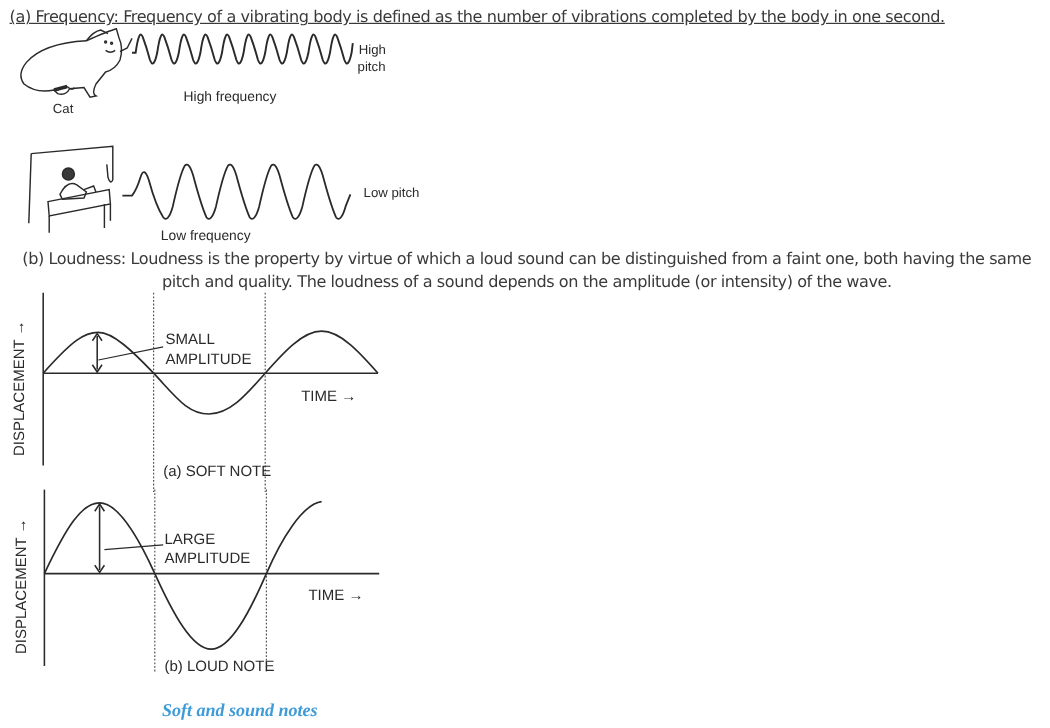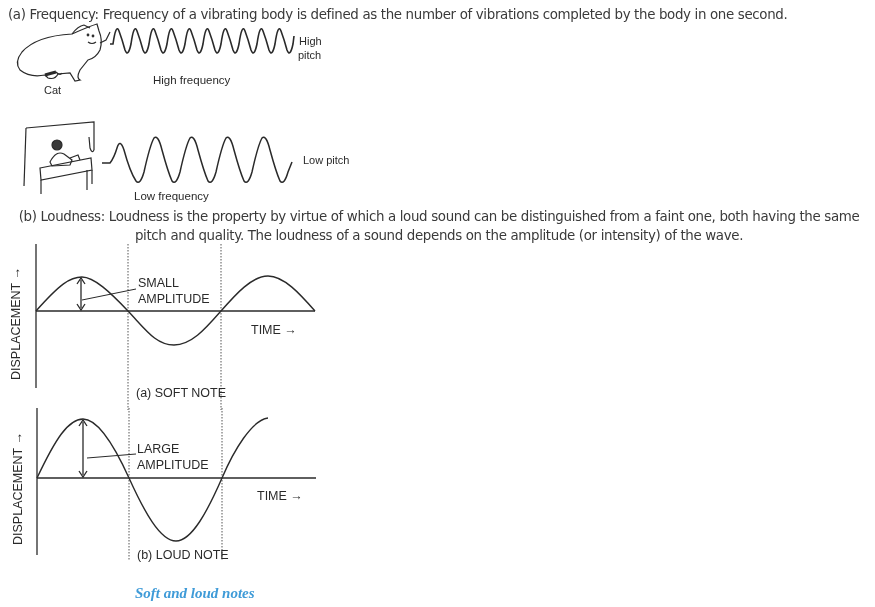--- a/index.html
+++ b/index.html
@@ -1,20 +1,20 @@
 <!DOCTYPE html>
 <html><head>
   <meta charset="utf-8">
   <style>
     html, body { margin: 0; padding: 0; background: #ffffff; }
     body { width: 875px; height: 607px; position: relative; overflow: hidden;
            font-family: "Liberation Sans", "DejaVu Sans", sans-serif; color: #333333; }
     .para { position: absolute; left: 8px; font-size: 13.4px; line-height: 19px; color: #3a3a3a;
             font-family: "DejaVu Sans", "Liberation Sans", sans-serif; letter-spacing: -0.35px; }
-    #para-a { top: 5px; width: 860px; }
+    #para-a { top: 5px; width: 860px; text-decoration: underline; }
     #para-b { top: 207px; width: 862px; text-align: center; }
     svg { position: absolute; left: 0; top: 0; }
     .lbl { font-family: "Liberation Sans", sans-serif; fill: #2a2a2a; }
     .caption { position: absolute; left: 135px; top: 585px; font-family: "Liberation Serif", serif;
                font-style: italic; font-weight: bold; font-size: 15px; color: #3f9bd8; }
   </style>
 </head>
 <body>
 
 <div id="para-a" class="para">(a) Frequency: Frequency of a vibrating body is defined as the number of vibrations completed by the body in one second.</div>
@@ -83,13 +83,13 @@
   </g>
   <text class="lbl" font-size="12.5" transform="translate(22,545) rotate(-90)">DISPLACEMENT →</text>
   <text class="lbl" x="137" y="453" font-size="12.5">LARGE</text>
   <text class="lbl" x="137" y="469" font-size="12.5">AMPLITUDE</text>
   <text class="lbl" x="257" y="500" font-size="12.5">TIME →</text>
   <text class="lbl" x="137" y="559" font-size="12.5">(b) LOUD NOTE</text>
 </svg>
 
 <div id="para-b" class="para">(b) Loudness: Loudness is the property by virtue of which a loud sound can be distinguished from a faint one, both having the same pitch and quality. The loudness of a sound depends on the amplitude (or intensity) of the wave.</div>
 
-<div class="caption">Soft and loud notes</div>
+<div class="caption">Soft and sound notes</div>
 
 </body></html>

